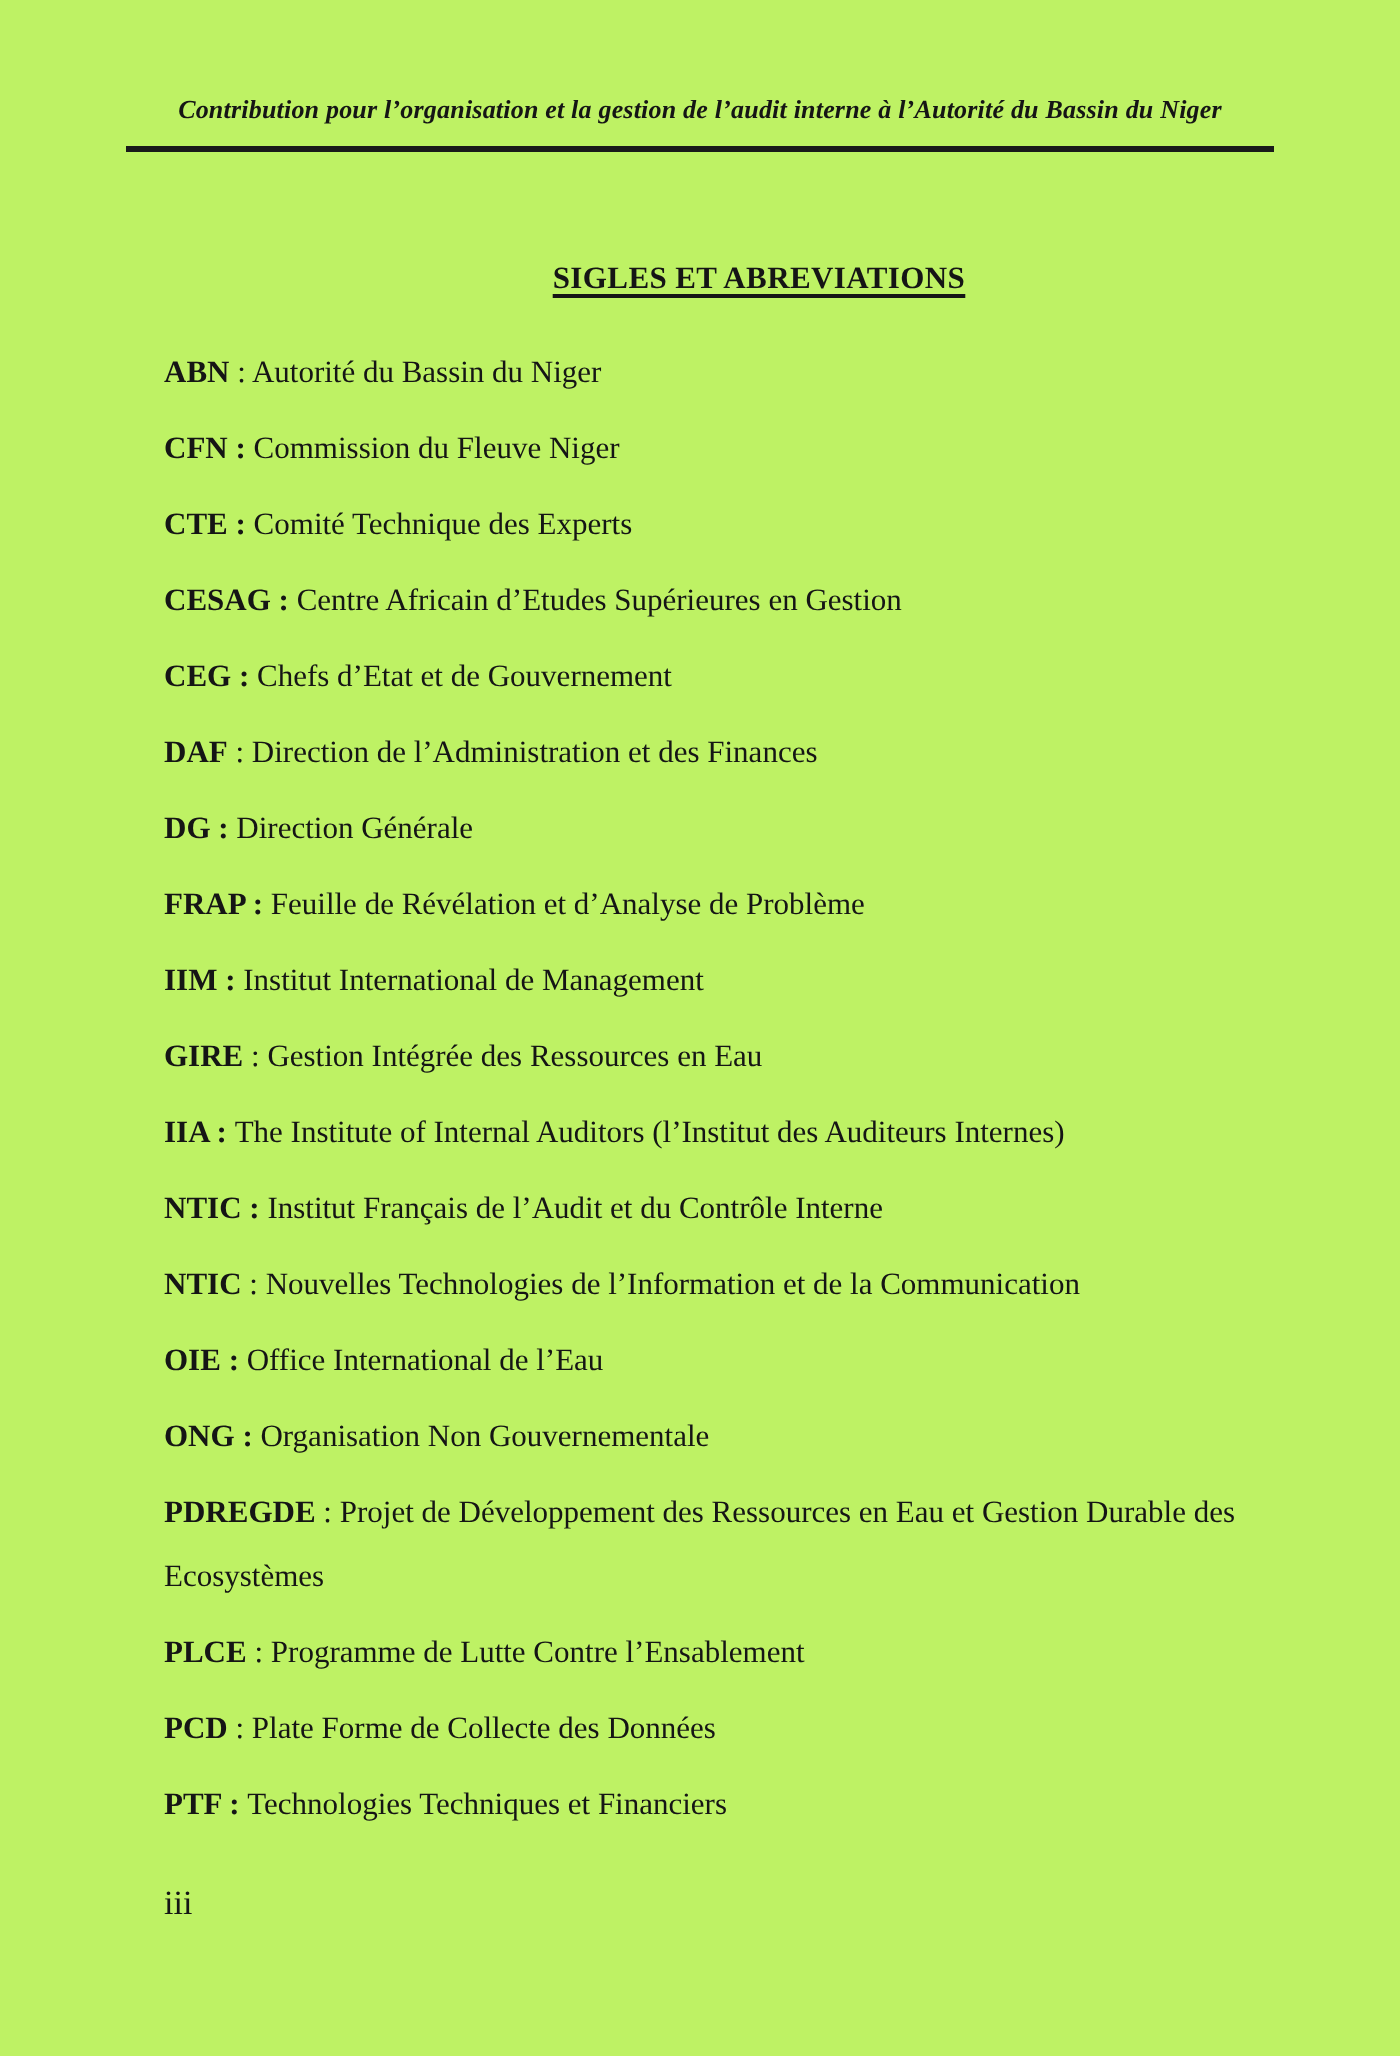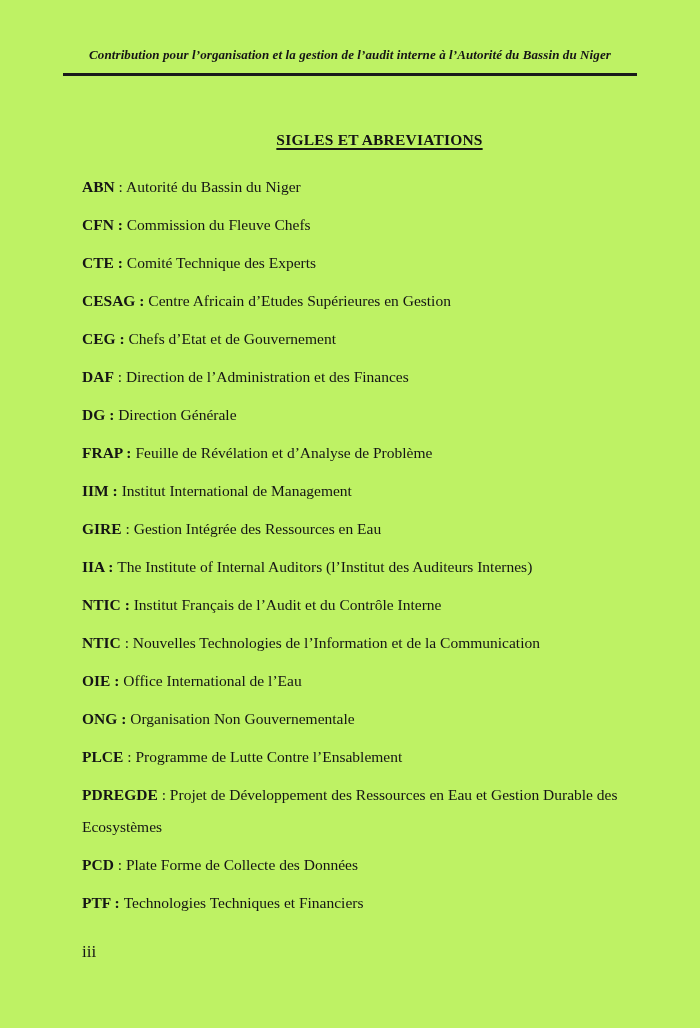--- a/index.html
+++ b/index.html
@@ -75,21 +75,21 @@
   <header class="running-header">
     <span>Contribution pour l’organisation et la gestion de l’audit interne à l’Autorité du Bassin du Niger</span>
   </header>
 
   <main class="content">
     <h1 class="section-heading">SIGLES ET ABREVIATIONS</h1>
 
     <div class="abbr-list" id="abbr-list">
   <p class="entry"><span class="abbr">ABN</span><span class="sep"> : </span><span class="def">Autorité du Bassin du Niger</span></p>
 
-  <p class="entry"><span class="abbr">CFN</span><span class="sep bold"> : </span><span class="def">Commission du Fleuve Chefs</span></p>
+  <p class="entry"><span class="abbr">CFN</span><span class="sep bold"> : </span><span class="def">Commission du Fleuve Niger</span></p>
 
   <p class="entry"><span class="abbr">CTE</span><span class="sep bold"> : </span><span class="def">Comité Technique des Experts</span></p>
 
   <p class="entry"><span class="abbr">CESAG</span><span class="sep bold"> : </span><span class="def">Centre Africain d’Etudes Supérieures en Gestion</span></p>
 
   <p class="entry"><span class="abbr">CEG</span><span class="sep bold"> : </span><span class="def">Chefs d’Etat et de Gouvernement</span></p>
 
   <p class="entry"><span class="abbr">DAF</span><span class="sep"> : </span><span class="def">Direction de l’Administration et des Finances</span></p>
 
   <p class="entry"><span class="abbr">DG</span><span class="sep bold"> : </span><span class="def">Direction Générale</span></p>
@@ -103,23 +103,23 @@
   <p class="entry"><span class="abbr">IIA</span><span class="sep bold"> : </span><span class="def">The Institute of Internal Auditors (l’Institut des Auditeurs Internes)</span></p>
 
   <p class="entry"><span class="abbr">NTIC</span><span class="sep bold"> : </span><span class="def">Institut Français de l’Audit et du Contrôle Interne</span></p>
 
   <p class="entry"><span class="abbr">NTIC</span><span class="sep"> : </span><span class="def">Nouvelles Technologies de l’Information et de la Communication</span></p>
 
   <p class="entry"><span class="abbr">OIE</span><span class="sep bold"> : </span><span class="def">Office International de l’Eau</span></p>
 
   <p class="entry"><span class="abbr">ONG</span><span class="sep bold"> : </span><span class="def">Organisation Non Gouvernementale</span></p>
 
+  <p class="entry"><span class="abbr">PDREGDE</span><span class="sep"> : </span><span class="def">Projet de Développement des Ressources en Eau et Gestion Durable des<br><span>Ecosystèmes</span></span></p>
+
   <p class="entry"><span class="abbr">PLCE</span><span class="sep"> : </span><span class="def">Programme de Lutte Contre l’Ensablement</span></p>
-
-  <p class="entry"><span class="abbr">PDREGDE</span><span class="sep"> : </span><span class="def">Projet de Développement des Ressources en Eau et Gestion Durable des<br><span>Ecosystèmes</span></span></p>
 
   <p class="entry"><span class="abbr">PCD</span><span class="sep"> : </span><span class="def">Plate Forme de Collecte des Données</span></p>
 
   <p class="entry"><span class="abbr">PTF</span><span class="sep bold"> : </span><span class="def">Technologies Techniques et Financiers</span></p>
 </div>
   </main>
 
   <footer class="page-footer">
     <span>iii</span>
   </footer>

